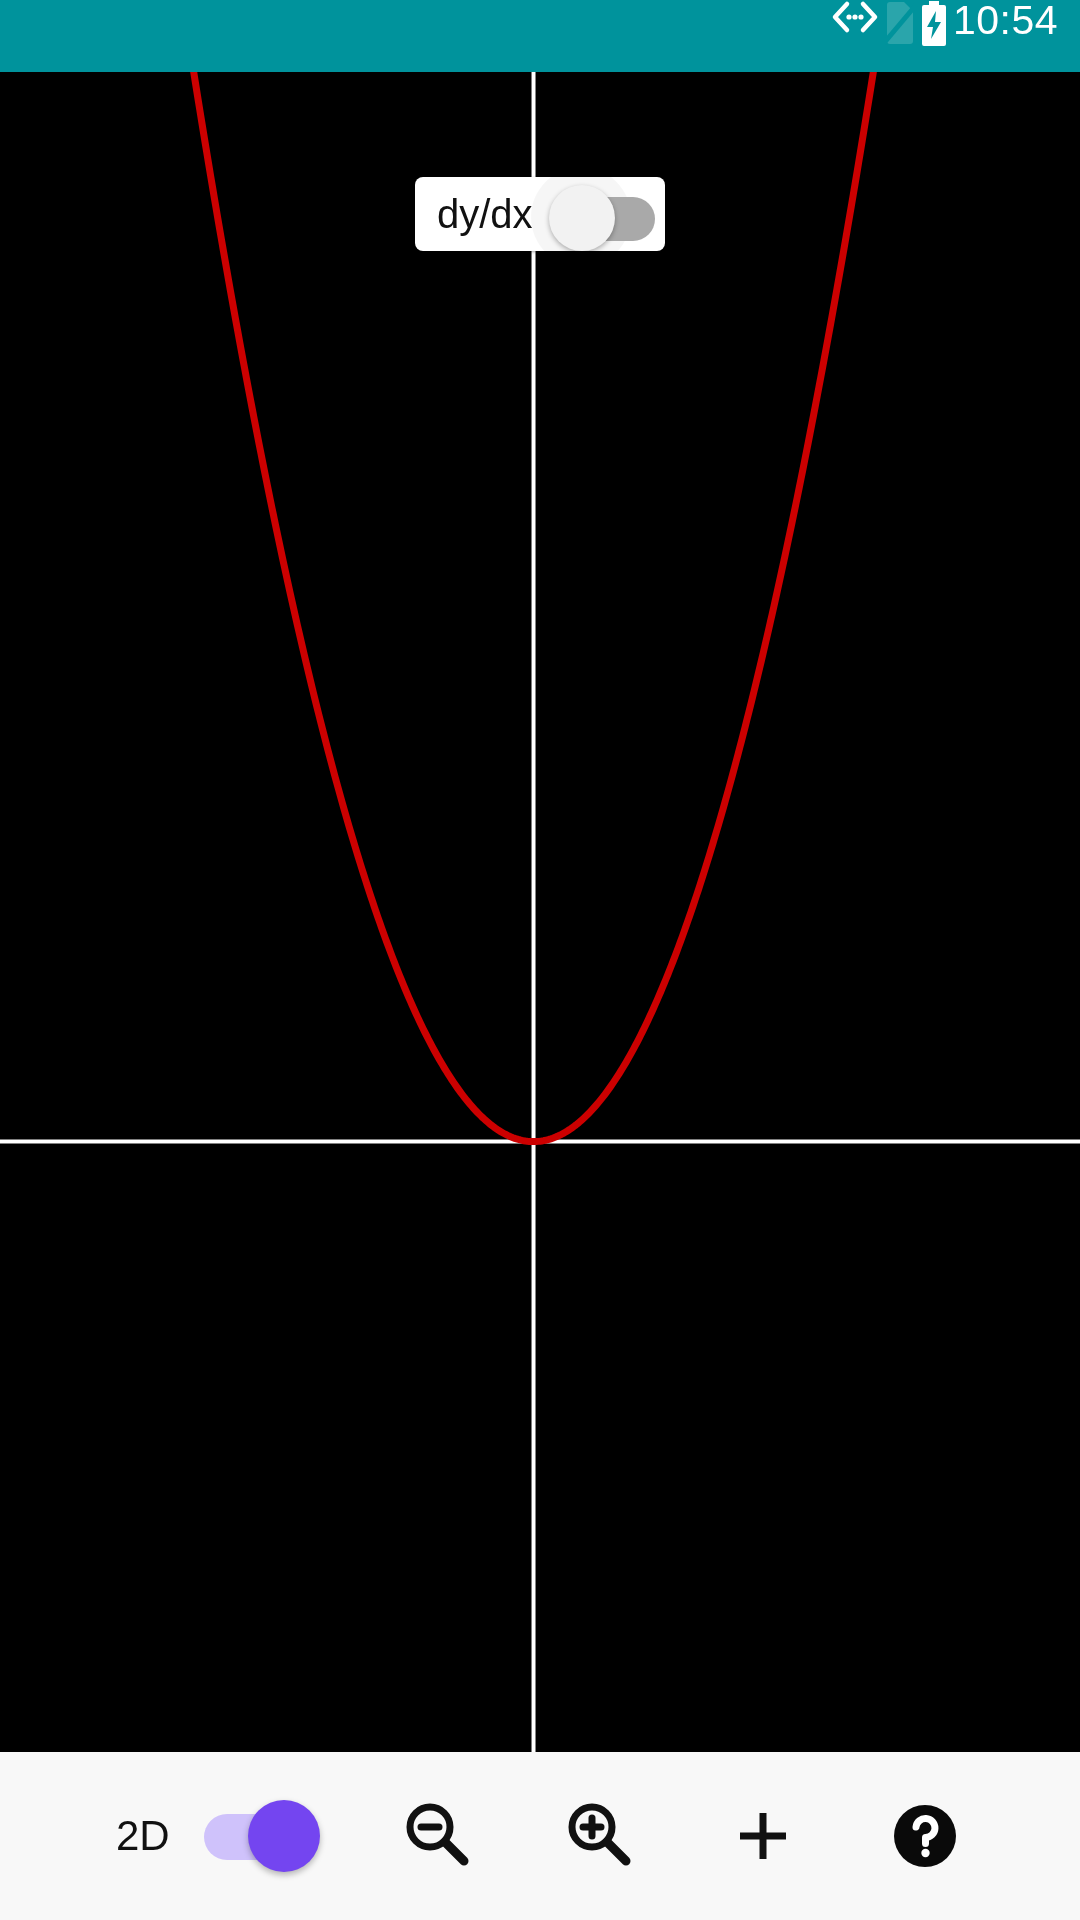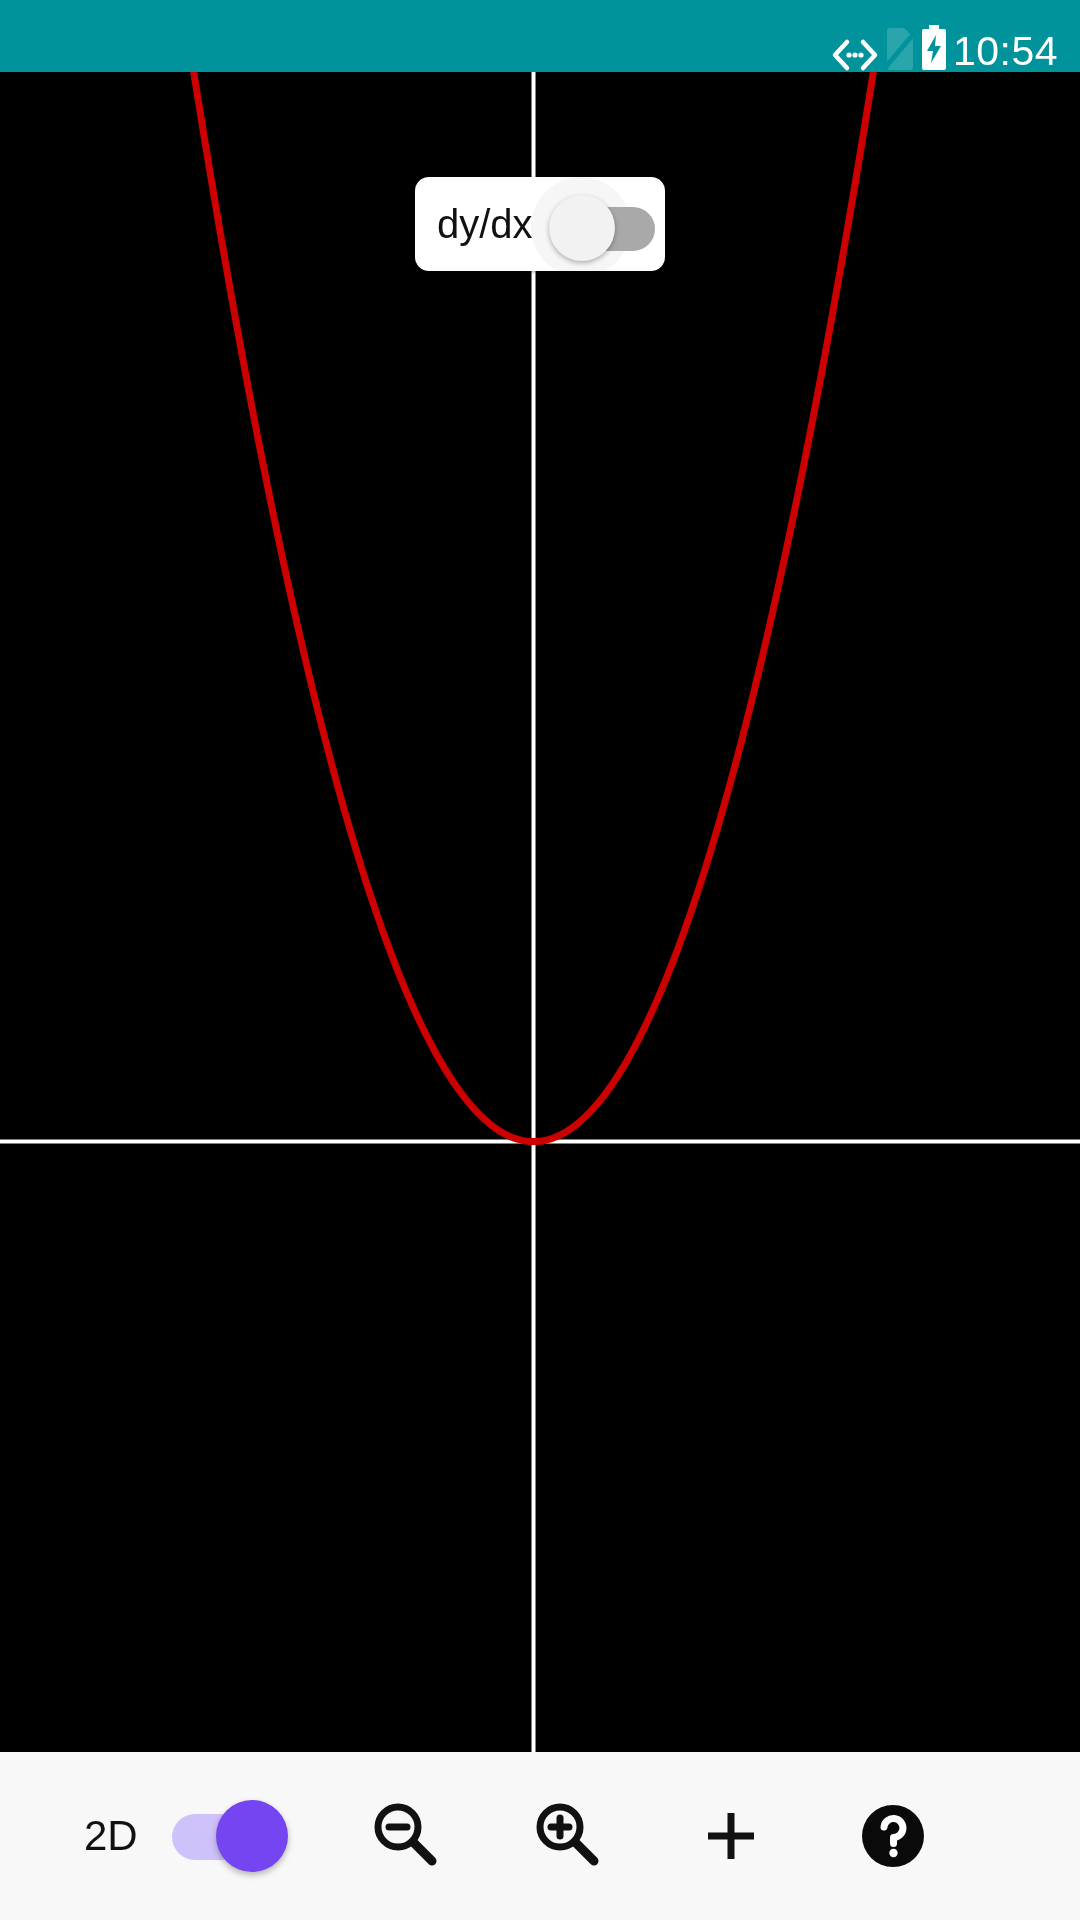--- a/index.html
+++ b/index.html
@@ -8,43 +8,43 @@
     font-family:"Liberation Sans", sans-serif;
     background:#000;
     overflow:hidden;
     position:relative;
   }
 
   
   #status-bar{
     position:absolute; left:0; top:0; width:1080px; height:72px;
     background:#00939c;
-    display:flex; align-items:flex-end; justify-content:flex-end;
+    display:flex; align-items:flex-start; justify-content:flex-end;
     padding-right:22px; 
   }
   .sb-icon{ display:flex; align-items:center; justify-content:center; }
   #status-clock{
     color:#ffffff; font-size:41px; letter-spacing:0.5px;
     font-family:"Liberation Sans", sans-serif; line-height:1;
     margin-left:4px;
   }
 
   
   #graph-area{
     position:absolute; left:0; top:72px; width:1080px; height:1680px;
     background:#000000; overflow:hidden;
   }
   #graph-svg{ position:absolute; left:0; top:0; }
 
   
   .pill{
     position:absolute;
-    height:94px;
+    height:74px;
     background:#ffffff;
-    border-radius:14px;
+    border-radius:8px;
     display:flex; align-items:center;
     padding:0 14px 0 22px;
     gap:10px;
     box-shadow:0 1px 3px rgba(0,0,0,.35);
   }
   .pill-label{
     font-size:40px; color:#111111; line-height:1;
     white-space:nowrap;
     font-family:"Liberation Sans", sans-serif;
   }
@@ -77,21 +77,21 @@
     position:absolute; left:0; top:1752px; width:1080px; height:168px;
     background:#f8f8f8;
     display:flex; align-items:center;
   }
   .tb-slot{
     flex:0 0 auto; display:flex; align-items:center; justify-content:center;
     height:168px;
   }
   #tb-label-2d{
     font-size:42px; color:#111111; line-height:1;
-    margin-left:84px;
+    margin-left:116px;
     font-family:"Liberation Sans", sans-serif;
   }
   
   #switch-2d{
     position:relative; width:116px; height:72px; margin-left:34px;
   }
   #switch-2d .track{
     position:absolute; left:0; top:14px;
     width:84px; height:46px; border-radius:23px;
     background:#cfc2fb;

